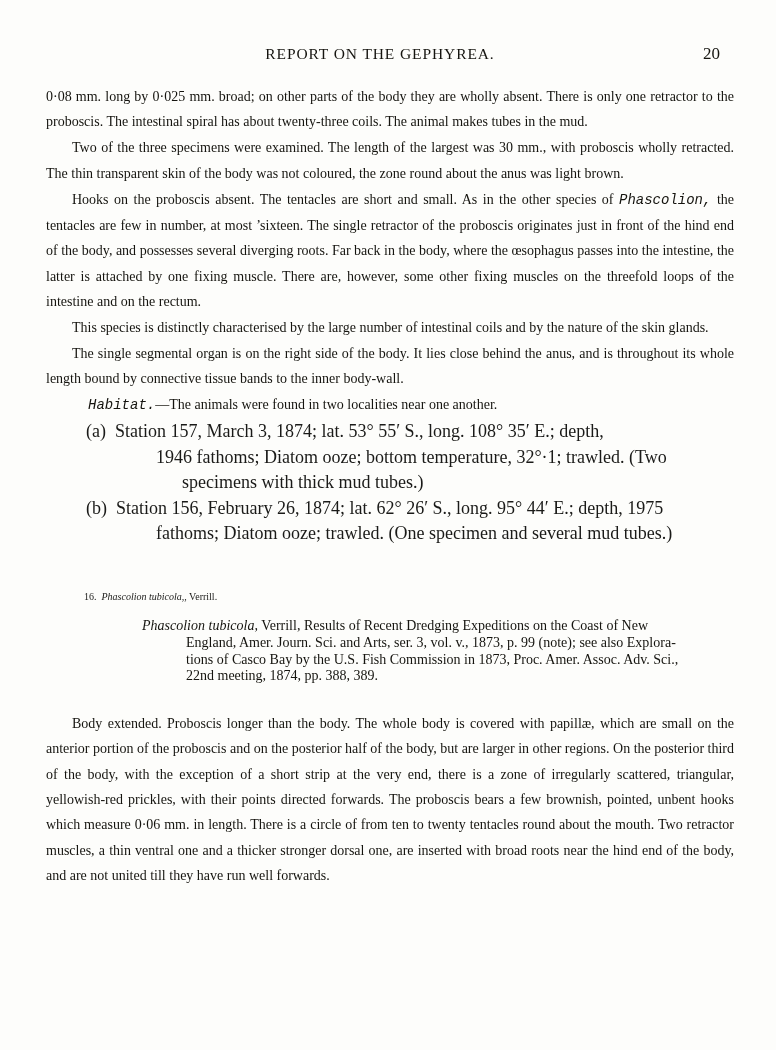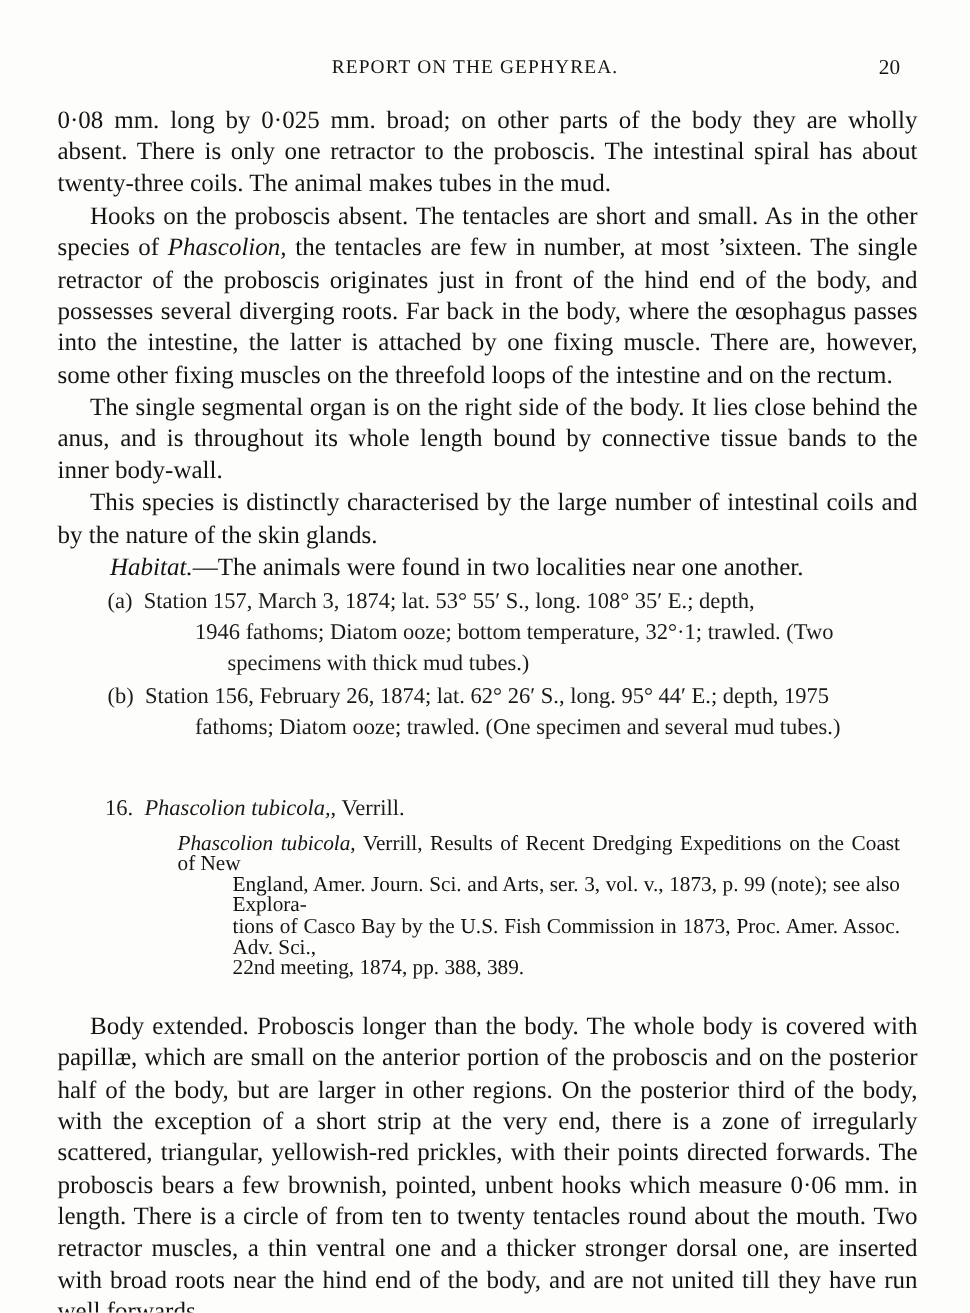--- a/index.html
+++ b/index.html
@@ -49,21 +49,21 @@
     text-align: right;
   }
   .body-col {
     position: absolute;
     top: 84px;
     left: 46px;
     width: 688px;
   }
   p.para {
     margin: 0 0 0.5px 0;
-    font-size: 20px;
+    font-size: 14px;
     line-height: 25.4px;
     text-align: justify;
     text-justify: inter-word;
     color: #15140f;
   }
   p.para.indent {
     text-indent: 26px;
   }
   p.para.dotindent {
     text-indent: 26px;
@@ -91,70 +91,71 @@
   }
   .station .cont2 {
     display: block;
     text-indent: 0;
     padding-left: 70px;
   }
   .spacer-md { height: 26px; }
   .spacer-lg { height: 34px; }
 
   .section-head {
-    font-size: 18px;
+    font-size: 10px;
     line-height: 22px;
     padding-left: 38px;
     margin-top: 6px;
     margin-bottom: 10px;
   }
   .section-head .num { font-style: normal; }
   .section-head .sp-name {
     font-style: italic;
   }
   .refs {
     padding-left: 96px;
     padding-right: 14px;
-    font-size: 17px;
+    font-size: 14px;
     line-height: 16.6px;
     text-align: justify;
     color: #15140f;
   }
   .refs p {
     margin: 0 0 0 0;
     text-indent: 0;
   }
   .refs p .hang {
     display: block;
     padding-left: 44px;
   }
   .refs .sp-name { font-style: italic; }
-  .ital { font-style: italic; }
+  .ital { font-style: italic; font-family: Liberation Mono, monospace; }
   .body-final p.para { margin-bottom: 0; }
 </style>
 </head>
 <body>
 
 <div class="page">
 
   <div class="header">
     <div class="running-title">REPORT ON THE GEPHYREA.</div>
     <div class="page-number">20</div>
   </div>
 
   <div class="body-col">
 
     <p class="para">0·08 mm. long by 0·025 mm. broad; on other parts of the body they are wholly absent. There is only one retractor to the proboscis. The intestinal spiral has about twenty-three coils. The animal makes tubes in the mud.</p>
 
+    <p class="para indent">Two of the three specimens were examined. The length of the largest was 30 mm., with proboscis wholly retracted. The thin transparent skin of the body was not coloured, the zone round about the anus was light brown.</p>
 
     <p class="para indent"><span>Hooks on the proboscis absent. The tentacles are short and small. As in the other species of <span class="ital">Phascolion,</span> the tentacles are few in number, at most ’sixteen. The single retractor of the proboscis originates just in front of the hind end of the body, and possesses several diverging roots. Far back in the body, where the œsophagus passes into the intestine, the latter is attached by one fixing muscle. There are, however, some other fixing muscles on the threefold loops of the intestine and on the rectum.</span></p>
 
+    <p class="para dotindent">This species is distinctly characterised by the large number of intestinal coils and by the nature of the skin glands.</p>
+
     <p class="para indent">The single segmental organ is on the right side of the body. It lies close behind the anus, and is throughout its whole length bound by connective tissue bands to the inner body-wall.</p>
-
-    <p class="para dotindent">This species is distinctly characterised by the large number of intestinal coils and by the nature of the skin glands.</p>
 
     <p class="para habitat"><span class="ital">Habitat.</span><span>—The animals were found in two localities near one another.</span></p>
 
     <p class="station"><span>(a)</span>&nbsp; <span>Station 157, March 3, 1874; lat. 53° 55′ S., long. 108° 35′ E.; depth,</span><span class="cont">1946 fathoms; Diatom ooze; bottom temperature, 32°·1; trawled. (Two</span><span class="cont2">specimens with thick mud tubes.)</span></p>
 
     <p class="station"><span>(b)</span>&nbsp; <span>Station 156, February 26, 1874; lat. 62° 26′ S., long. 95° 44′ E.; depth, 1975</span><span class="cont">fathoms; Diatom ooze; trawled. (One specimen and several mud tubes.)</span></p>
 
     <div class="spacer-lg"></div>
 
     <div class="section-head"><span class="num">16.</span>&nbsp;&nbsp;<span class="sp-name">Phascolion tubicola,</span><span>, Verrill.</span></div>

